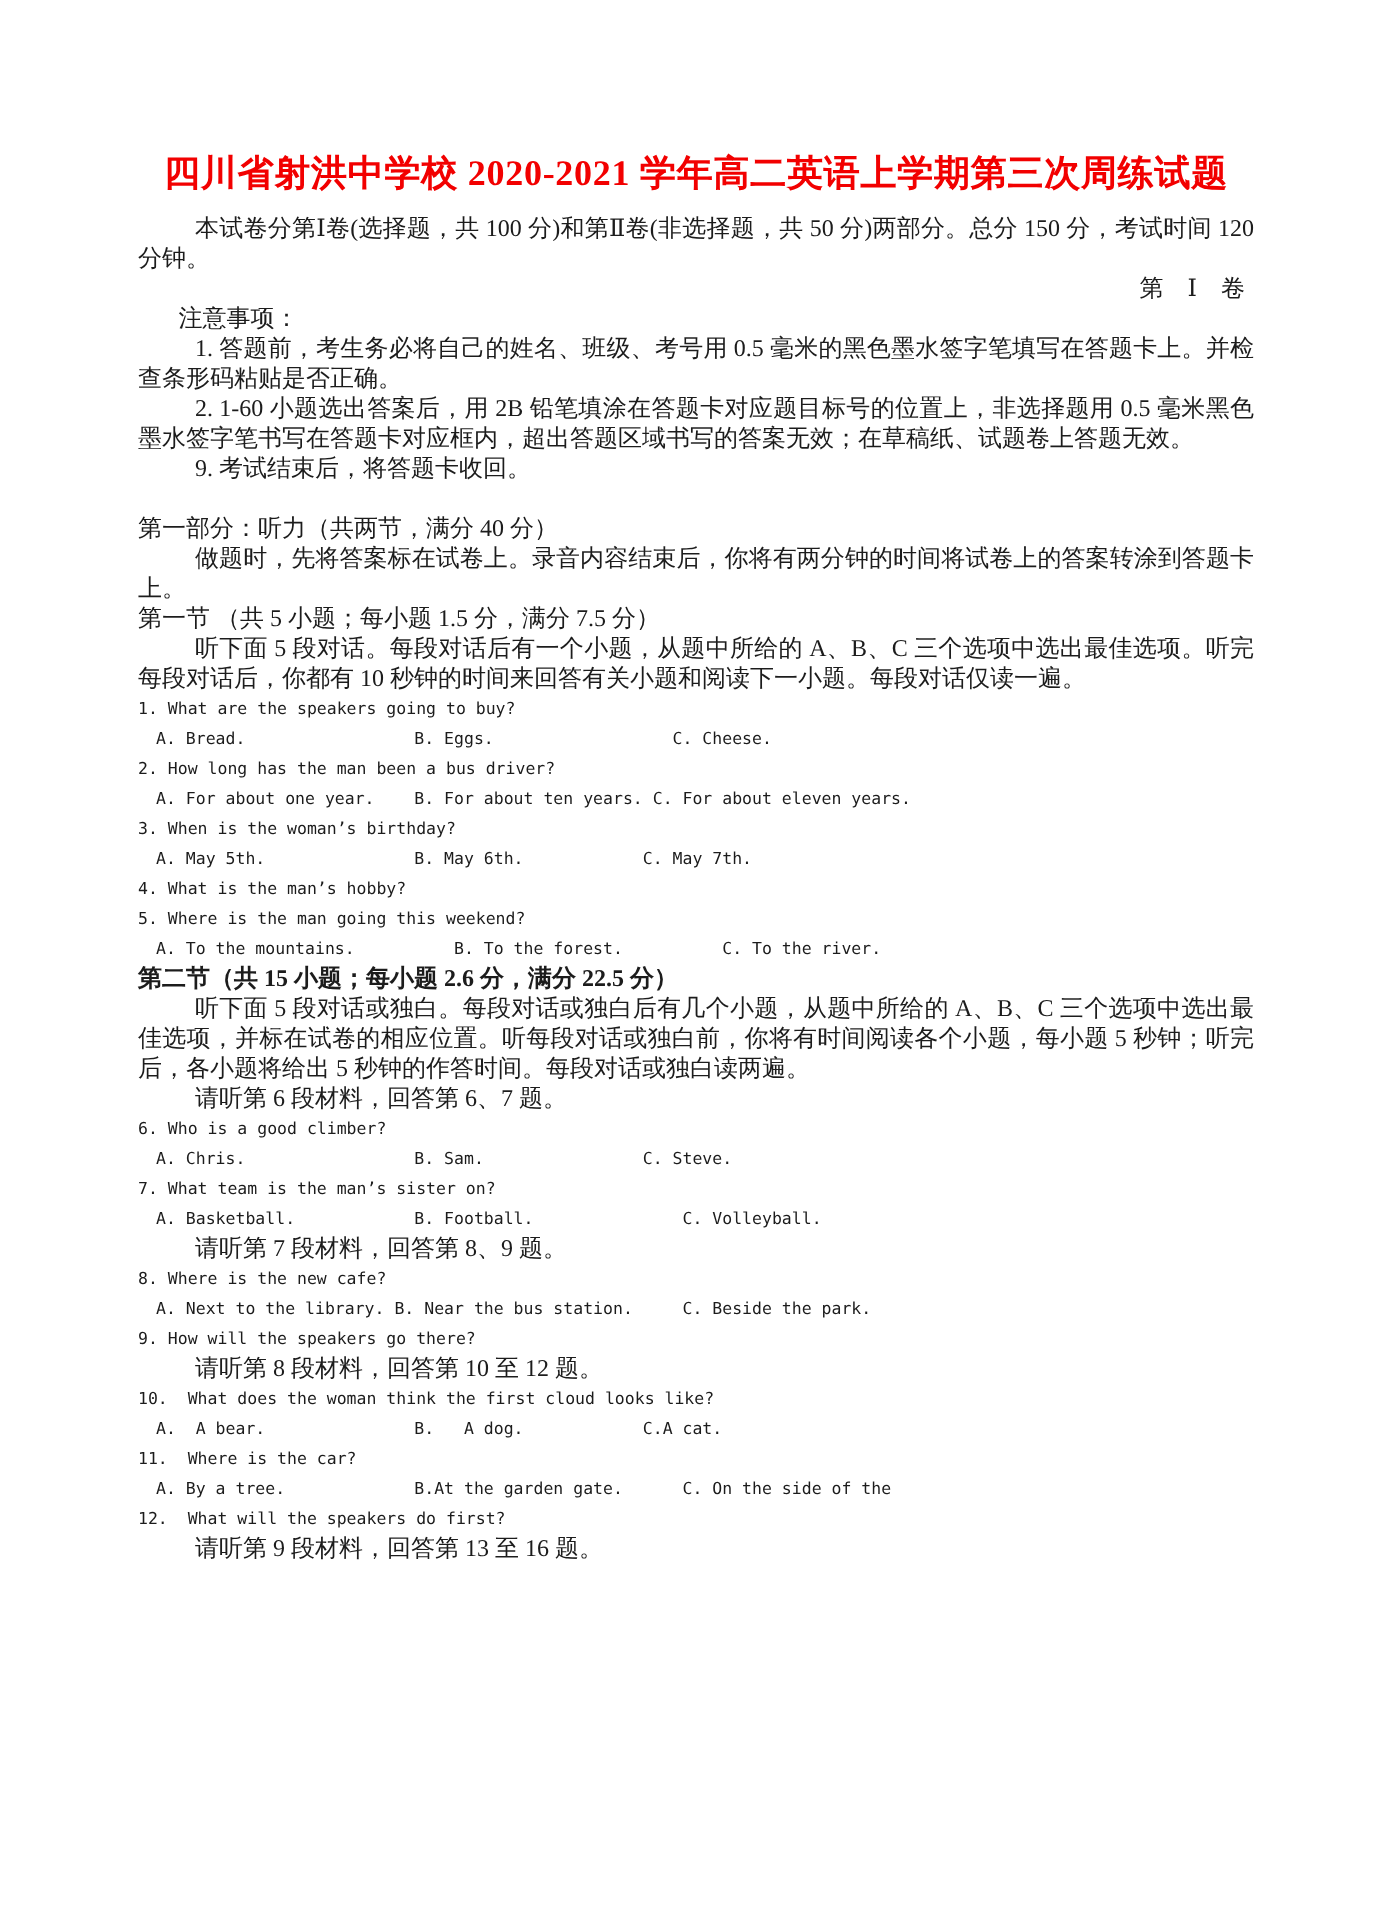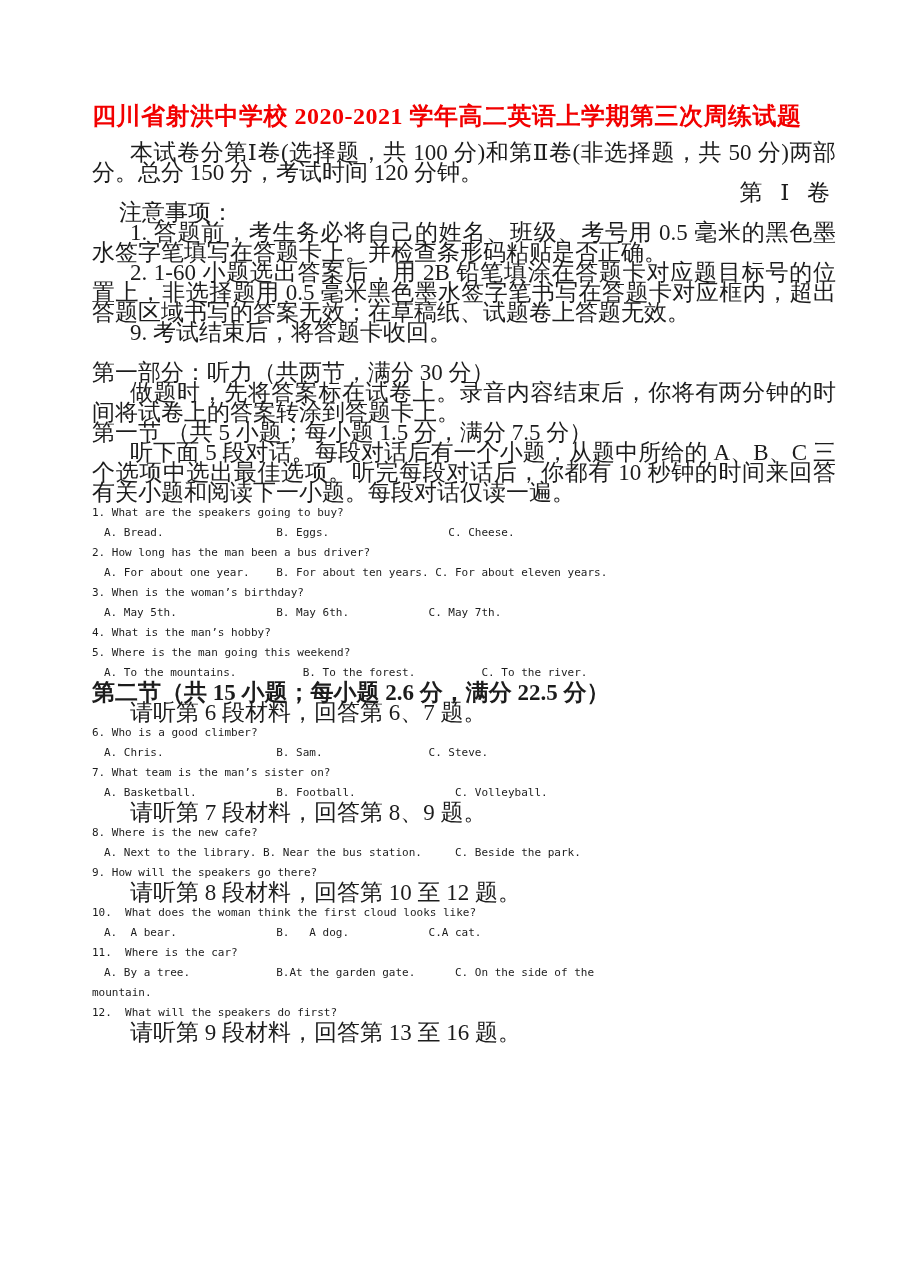--- a/index.html
+++ b/index.html
@@ -10,26 +10,26 @@
     padding:99px 84px 0 92px;
     background:#ffffff;
     overflow:hidden;
   }
   .doc-title{
     margin:0 0 10px 0;
     font-family:"Liberation Serif","DejaVu Serif",serif;
     font-size:24px;line-height:34px;
     font-weight:bold;
     color:#f20000;
-    text-align:left;
+    text-align:center;
     letter-spacing:0.5px;
   }
   .cn{
     font-family:"Liberation Serif","DejaVu Serif",serif;
-    font-size:23px;line-height:20px;
+    font-size:16px;line-height:20px;
     color:#1c1c1c;
     min-height:20px;
   }
   .para{text-indent:38px;text-align:justify;}
   .notice{text-indent:27px;}
   .center{text-align:right;letter-spacing:6px;}
   .bold{font-weight:bold;}
   .blank{height:20px;}
   .en{
     font-family:"DejaVu Sans Mono","Liberation Mono",monospace;
@@ -46,45 +46,45 @@
 <main class="page">
   <h1 class="doc-title">四川省射洪中学校 2020-2021 学年高二英语上学期第三次周练试题</h1>
   <div id="doc">
       <div class="cn para">本试卷分第Ⅰ卷(选择题，共 100 分)和第Ⅱ卷(非选择题，共 50 分)两部分。总分 150 分，考试时间 120 分钟。</div>
       <div class="cn center">第 Ⅰ 卷</div>
       <div class="cn notice">注意事项：</div>
       <div class="cn para">1. 答题前，考生务必将自己的姓名、班级、考号用 0.5 毫米的黑色墨水签字笔填写在答题卡上。并检查条形码粘贴是否正确。</div>
       <div class="cn para">2. 1-60 小题选出答案后，用 2B 铅笔填涂在答题卡对应题目标号的位置上，非选择题用 0.5 毫米黑色墨水签字笔书写在答题卡对应框内，超出答题区域书写的答案无效；在草稿纸、试题卷上答题无效。</div>
       <div class="cn para">9. 考试结束后，将答题卡收回。</div>
       <div class="blank"></div>
-      <div class="cn">第一部分：听力（共两节，满分 30 分）</div>
+      <div class="cn">第一部分：听力（共两节，满分 40 分）</div>
       <div class="cn para">做题时，先将答案标在试卷上。录音内容结束后，你将有两分钟的时间将试卷上的答案转涂到答题卡上。</div>
       <div class="cn">第一节 （共 5 小题；每小题 1.5 分，满分 7.5 分）</div>
       <div class="cn para">听下面 5 段对话。每段对话后有一个小题，从题中所给的 A、B、C 三个选项中选出最佳选项。听完每段对话后，你都有 10 秒钟的时间来回答有关小题和阅读下一小题。每段对话仅读一遍。</div>
       <div class="en">1. What are the speakers going to buy?</div>
       <div class="en opt">A. Bread.                 B. Eggs.                  C. Cheese.</div>
       <div class="en">2. How long has the man been a bus driver?</div>
       <div class="en opt">A. For about one year.    B. For about ten years. C. For about eleven years.</div>
       <div class="en">3. When is the woman’s birthday?</div>
       <div class="en opt">A. May 5th.               B. May 6th.            C. May 7th.</div>
       <div class="en">4. What is the man’s hobby?</div>
       <div class="en">5. Where is the man going this weekend?</div>
       <div class="en opt">A. To the mountains.          B. To the forest.          C. To the river.</div>
       <div class="cn bold">第二节（共 15 小题；每小题 2.6 分，满分 22.5 分）</div>
+      <div class="cn para">听下面 5 段对话或独白。每段对话或独白后有几个小题，从题中所给的 A、B、C 三个选项中选出最佳选项，并标在试卷的相应位置。听每段对话或独白前，你将有时间阅读各个小题，每小题 5 秒钟；听完后，各小题将给出 5 秒钟的作答时间。每段对话或独白读两遍。</div>
       <div class="cn para">请听第 6 段材料，回答第 6、7 题。</div>
       <div class="en">6. Who is a good climber?</div>
       <div class="en opt">A. Chris.                 B. Sam.                C. Steve.</div>
       <div class="en">7. What team is the man’s sister on?</div>
       <div class="en opt">A. Basketball.            B. Football.               C. Volleyball.</div>
       <div class="cn para">请听第 7 段材料，回答第 8、9 题。</div>
       <div class="en">8. Where is the new cafe?</div>
       <div class="en opt">A. Next to the library. B. Near the bus station.     C. Beside the park.</div>
       <div class="en">9. How will the speakers go there?</div>
       <div class="cn para">请听第 8 段材料，回答第 10 至 12 题。</div>
       <div class="en">10.  What does the woman think the first cloud looks like?</div>
       <div class="en opt">A.  A bear.               B.   A dog.            C.A cat.</div>
       <div class="en">11.  Where is the car?</div>
       <div class="en opt">A. By a tree.             B.At the garden gate.      C. On the side of the</div>
-      <div class="en">mountain.</div>
       <div class="en">12.  What will the speakers do first?</div>
       <div class="cn para">请听第 9 段材料，回答第 13 至 16 题。</div>
     </div>
 </main>
 
 </body></html>

